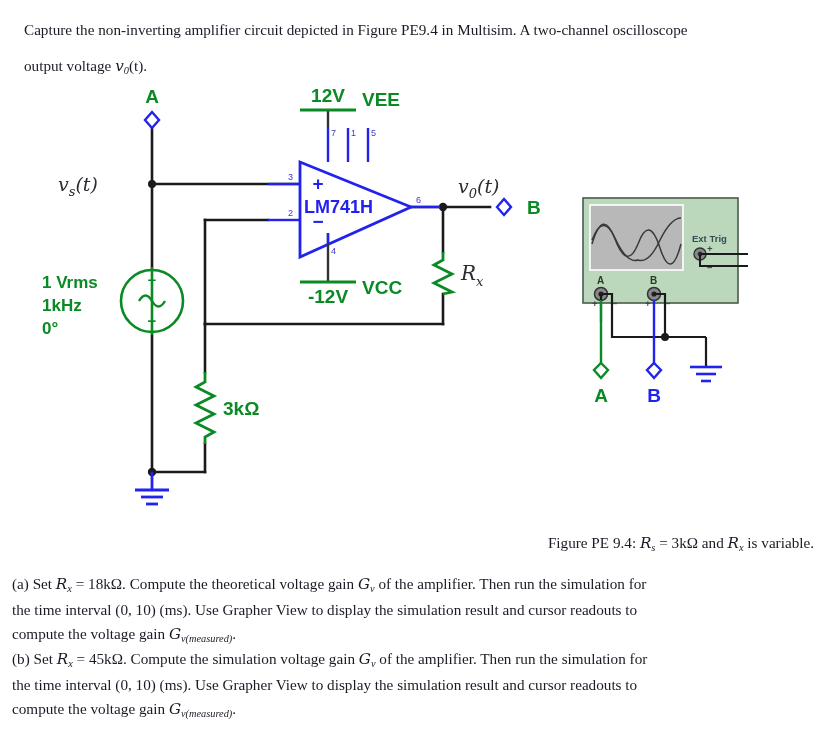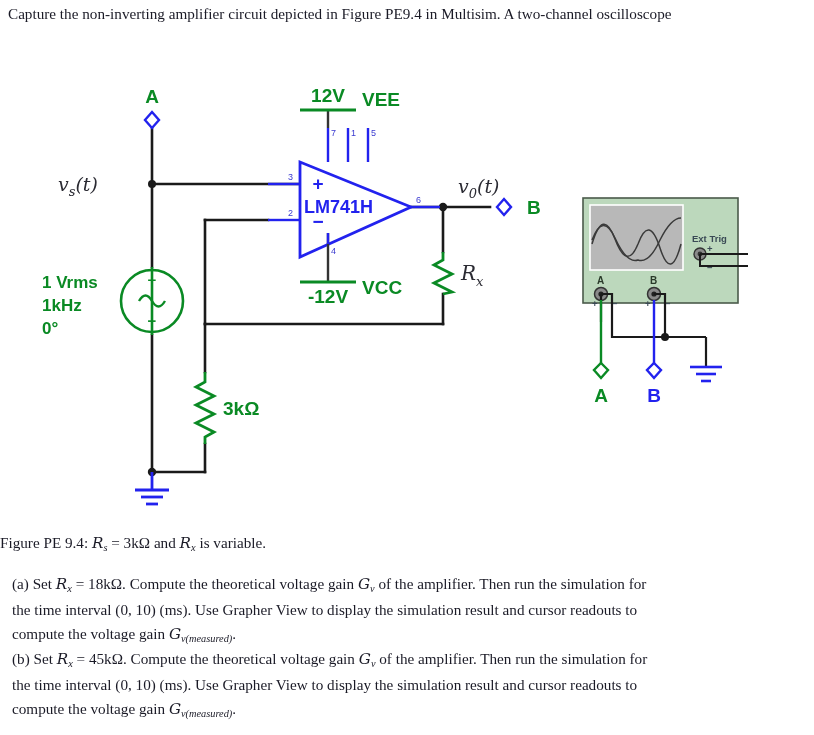--- a/index.html
+++ b/index.html
@@ -5,46 +5,47 @@
   html,body{margin:0;padding:0;}
   body{
     width:814px;height:735px;background:#ffffff;
     font-family:"Liberation Serif", serif;
     color:#1a1a26;overflow:hidden;position:relative;
   }
   .problem-text{
     position:absolute;left:8px;top:4px;width:800px;
     font-size:15.2px;line-height:1.32;text-align:justify;
   }
-  .problem-text p{margin:0;}
+  .problem-text p{margin:16px;}
   i.mv{font-style:italic;font-family:"DejaVu Serif",serif;}
   sub{font-size:0.68em;vertical-align:-0.28em;font-style:italic;}
   .figwrap{position:absolute;left:0;top:72px;width:814px;height:450px;}
   svg.schematic{display:block;}
   .caption{
-    position:absolute;left:0;top:534px;width:814px;text-align:left;
+    position:absolute;left:0;top:534px;width:814px;text-align:right;
     font-size:15.2px;
   }
   .parts{
     position:absolute;left:8px;top:570px;width:800px;
     font-size:15.2px;line-height:1.32;text-align:justify;
   }
   .parts p{margin:4px;}
   .lbl-green{fill:#0a8a24;font-family:"Liberation Sans",sans-serif;font-weight:bold;}
   .lbl-blue{fill:#2222ee;font-family:"Liberation Sans",sans-serif;font-weight:bold;}
   .pinnum{fill:#3a3ad0;font-family:"Liberation Sans",sans-serif;font-size:9px;}
   .mathlab{font-family:"DejaVu Serif",serif;font-style:italic;fill:#2b2b33;}
   .scopetxt{fill:#3a4a55;font-family:"Liberation Sans",sans-serif;font-size:9.5px;font-weight:bold;}
   .scopechan{fill:#2a3a2a;font-family:"Liberation Sans",sans-serif;font-size:10px;font-weight:bold;}
 </style>
 </head>
 <body>
 
 <div class="problem-text">
   <p><span>Capture the non-inverting amplifier circuit depicted in Figure PE9.4 in Multisim.  A two-channel oscilloscope</span></p>
+  <p><span>output voltage </span><i class="mv">v</i><sub>0</sub><span>(t).</span></p>
 </div>
 
 <div class="figwrap">
 <svg class="schematic" width="814" height="450" viewBox="0 0 814 450">
 
   <g stroke="#1a1a1a" stroke-width="2.6" fill="none" stroke-linecap="square">
 
     <path d="M152,48 L152,112"></path>
 
     <path d="M152,112 L300,112"></path>
@@ -227,16 +228,16 @@
 </div>
 
 <div class="caption">
   <span>Figure PE 9.4:  </span><i class="mv">R</i><sub>s</sub><span> = 3kΩ and </span><i class="mv">R</i><sub>x</sub><span> is variable.</span>
 </div>
 
 <div class="parts">
   <p><span>(a) Set </span><i class="mv">R</i><sub>x</sub><span> = 18kΩ.  Compute the theoretical voltage gain </span><i class="mv">G</i><sub>v</sub><span> of the amplifier.  Then run the simulation for</span></p>
   <p><span>the time interval (0, 10) (ms).  Use Grapher View to display the simulation result and cursor readouts to</span></p>
   <p><span>compute the voltage gain </span><i class="mv">G</i><sub>v(measured)</sub><span>.</span></p>
-  <p><span>(b) Set </span><i class="mv">R</i><sub>x</sub><span> = 45kΩ.  Compute the theoretical voltage gain </span><i class="mv">G</i><sub>v</sub><span> of the amplifier.  Then run the simulation for</span></p>
+  <p><span>(b) Set </span><i class="mv">R</i><sub>x</sub><span> = 45kΩ.  Compute the simulation voltage gain </span><i class="mv">G</i><sub>v</sub><span> of the amplifier.  Then run the simulation for</span></p>
   <p><span>the time interval (0, 10) (ms).  Use Grapher View to display the simulation result and cursor readouts to</span></p>
   <p><span>compute the voltage gain </span><i class="mv">G</i><sub>v(measured)</sub><span>.</span></p>
 </div>
 
 </body></html>

